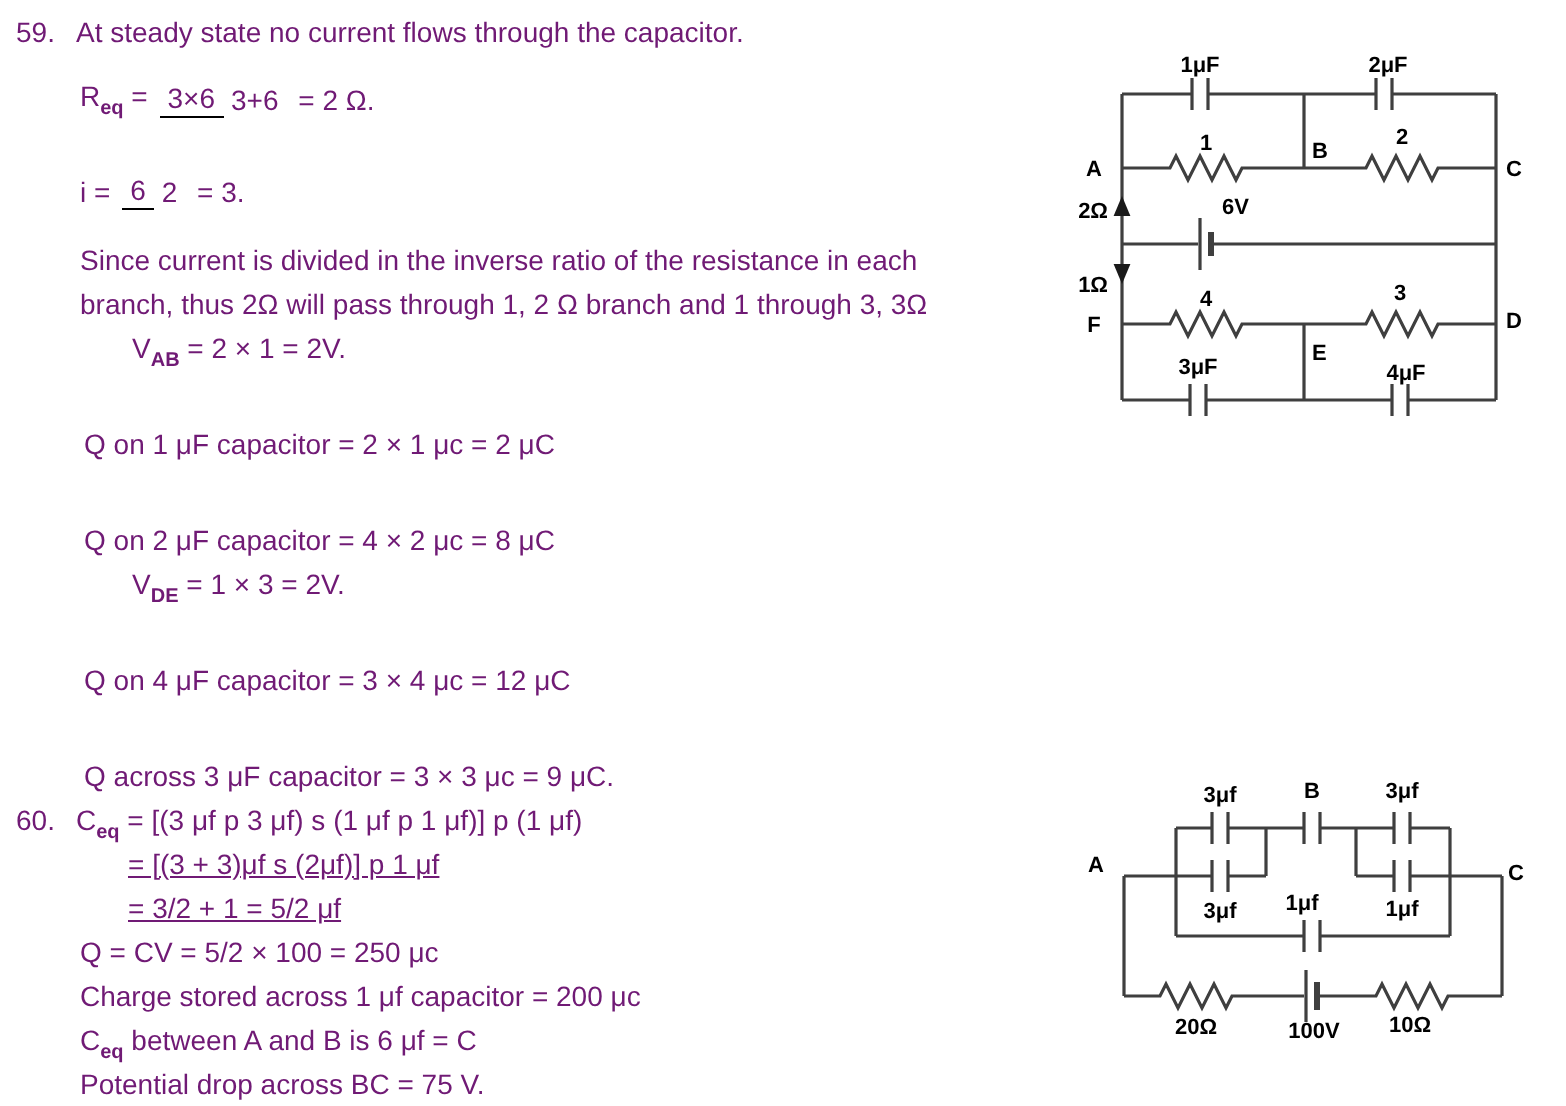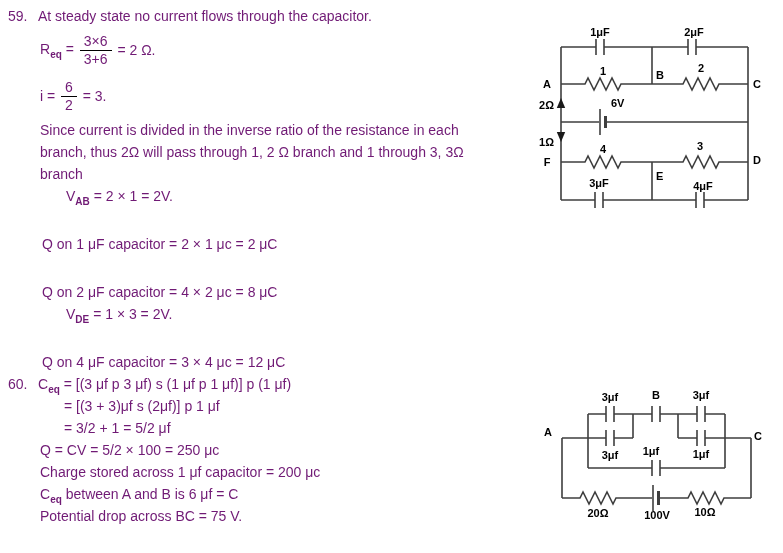--- a/index.html
+++ b/index.html
@@ -4,25 +4,25 @@
 <style>
   html,body{margin:0;padding:0;background:#fff;}
   .page{position:relative;width:783px;height:553px;background:#ffffff;overflow:hidden;
         font-family:"Liberation Sans",sans-serif;font-size:14px;color:#701a75;padding-left:25px;}
   .textcol{position:absolute;left:0;top:5px;width:550px;}
   .line{line-height:22px;height:22px;white-space:nowrap;}
   .pl-item{padding-left:8px;}
   .pl-main{padding-left:40px;}
   .pl-v{padding-left:66px;}
   .pl-q{padding-left:42px;margin-top:26px;}
-  .pl-cont{padding-left:64px;}
+  .pl-cont{padding-left:64px;text-decoration:underline;}
   .itemnum{display:inline-block;width:30px;}
   .fracrow{display:flex;align-items:center;height:46px;padding-left:40px;}
   .mtext{white-space:pre;}
-  .frac{display:inline-flex;flex-direction:column;align-items:center;line-height:17px;margin:0 2px;}
+  .frac{display:inline-flex;flex-direction:row;align-items:center;line-height:17px;margin:0 2px;}
   .fnum{border-bottom:1.2px solid #000;padding:0 4px;}
   .fden{padding:0 4px;}
   sub{font-size:10px;font-weight:bold;}
   svg.circ{position:absolute;}
   .c1{left:533px;top:8px;}
   .c2{left:533px;top:378px;}
   svg text{font-family:"Liberation Sans",sans-serif;font-size:11px;font-weight:bold;fill:#000;}
 </style>
 </head>
 <body>
@@ -46,27 +46,27 @@
       <span class="mtext">i = </span>
       <span class="frac">
           <span class="fnum">6</span>
           <span class="fden">2</span>
         </span>
       <span class="mtext"> = 3.</span>
     </div>
 
     <div class="line pl-main">Since current is divided in the inverse ratio of the resistance in each</div>
     <div class="line pl-main">branch, thus 2Ω will pass through 1, 2 Ω branch and 1 through 3, 3Ω</div>
-    <div class="line pl-main">branch</div>
 
     <div class="line pl-v"><span>V</span><sub>AB</sub><span> = 2 × 1 = 2V.</span></div>
     <div class="line pl-q"><span>Q on 1 μF capacitor = 2 × 1 μc = 2 μC</span><sub></sub><span></span></div>
     <div class="line pl-q"><span>Q on 2 μF capacitor = 4 × 2 μc = 8 μC</span><sub></sub><span></span></div>
     <div class="line pl-v"><span>V</span><sub>DE</sub><span> = 1 × 3 = 2V.</span></div>
     <div class="line pl-q"><span>Q on 4 μF capacitor = 3 × 4 μc = 12 μC</span><sub></sub><span></span></div>
+    <div class="line pl-q"><span>Q across 3 μF capacitor = 3 × 3 μc = 9 μC.</span><sub></sub><span></span></div>
 
     <div class="line pl-item"><span class="itemnum">60.</span><span>C</span><sub>eq</sub><span> = [(3 μf p 3 μf) s (1 μf p 1 μf)] p (1 μf)</span></div>
 
     <div class="line pl-cont"><span>= [(3 + 3)μf s (2μf)] p 1 μf</span><sub></sub><span></span></div>
     <div class="line pl-cont"><span>= 3/2 + 1 = 5/2 μf</span><sub></sub><span></span></div>
     <div class="line pl-main"><span>Q = CV = 5/2 × 100 = 250 μc</span><sub></sub><span></span></div>
     <div class="line pl-main"><span>Charge stored across 1 μf capacitor = 200 μc</span><sub></sub><span></span></div>
     <div class="line pl-main"><span>C</span><sub>eq</sub><span>  between A and B is 6 μf = C</span></div>
     <div class="line pl-main"><span>Potential drop across BC = 75 V.</span><sub></sub><span></span></div>
 

